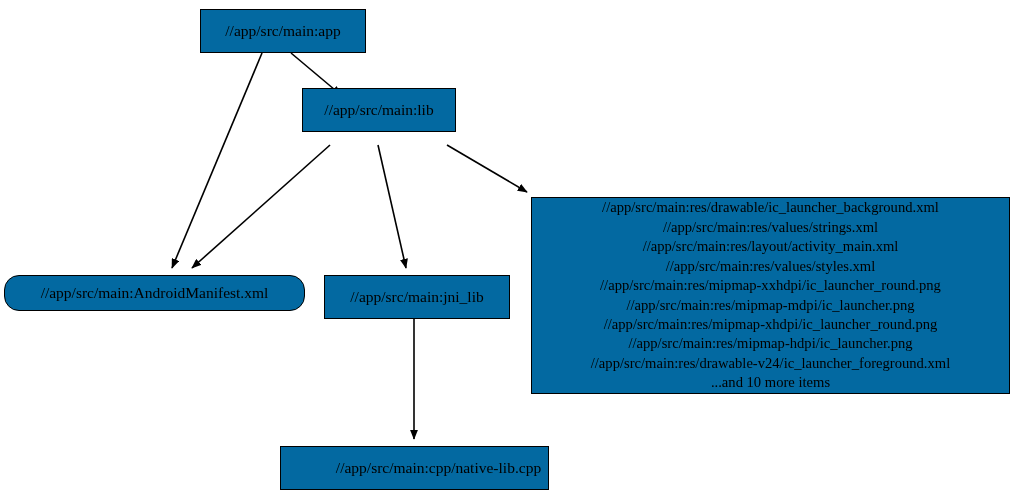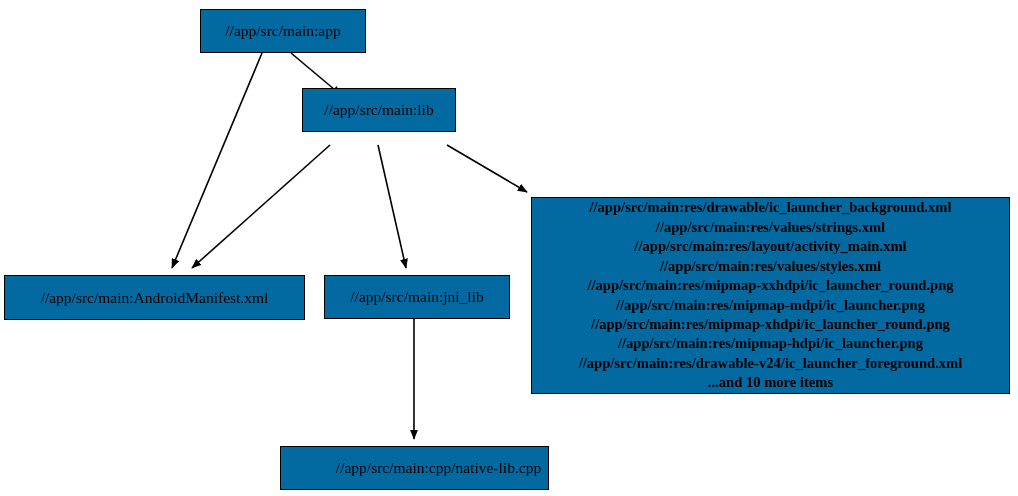--- a/index.html
+++ b/index.html
@@ -35,30 +35,29 @@
     color: #000000;
     font-size: 15.5px;
     line-height: 17.6px;
     white-space: pre;
     letter-spacing: 0px;
   }
   .node-multi {
     font-size: 14.6px;
     line-height: 19.4px;
     padding: 4px 6px;
-    font-weight: bold;
   }
   .node-label {
     display: block;
     width: 100%;
   }
   
   #node-app        { left: 200px; top: 9px;   width: 166px; height: 44px; }
   #node-lib        { left: 302px; top: 88px; width: 154px; height: 44px; }
-  #node-manifest   { left: 4px;   top: 275px; width: 301px; height: 45px; }
+  #node-manifest   { left: 4px;   top: 275px; width: 301px; height: 36px; border-radius: 15px; }
   #node-jni-lib    { left: 324px; top: 275px; width: 186px; height: 44px; }
   #node-res-group  { left: 531px; top: 197px; width: 479px; height: 197px; }
   #node-native-lib { left: 280px; top: 446px; width: 269px; height: 44px; padding-left: 48px; }
 </style>
 </head>
 <body>
 
 <div id="graph-canvas">
 
   <svg id="edge-layer" viewBox="0 0 1018 496" width="1018" height="496">

